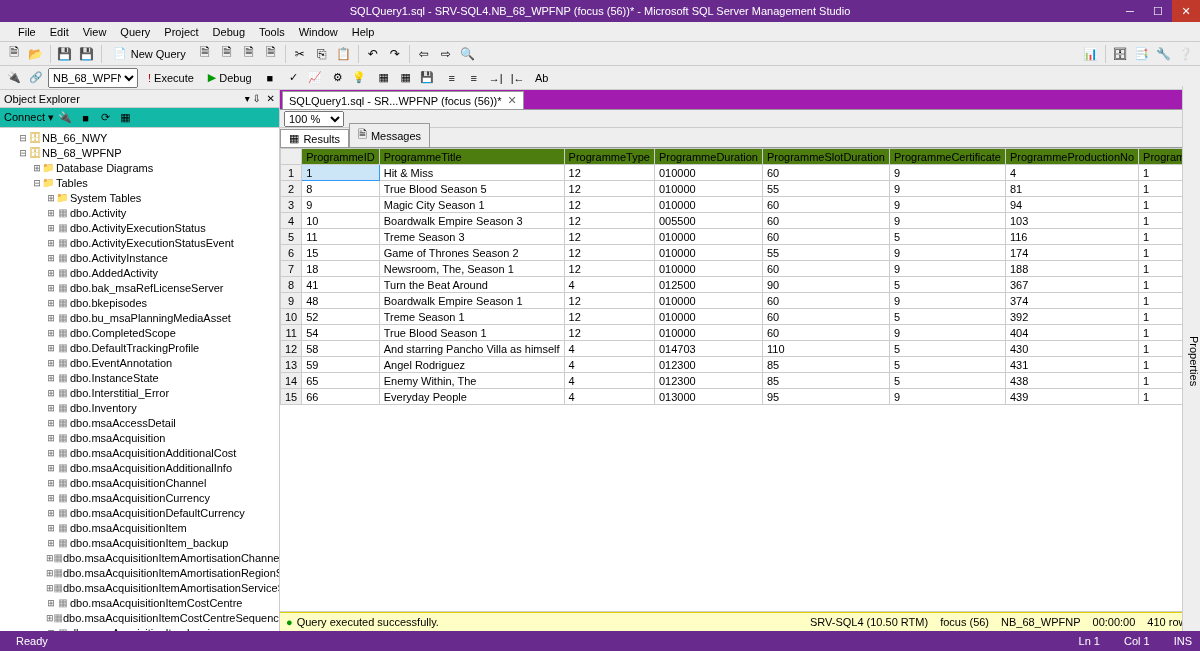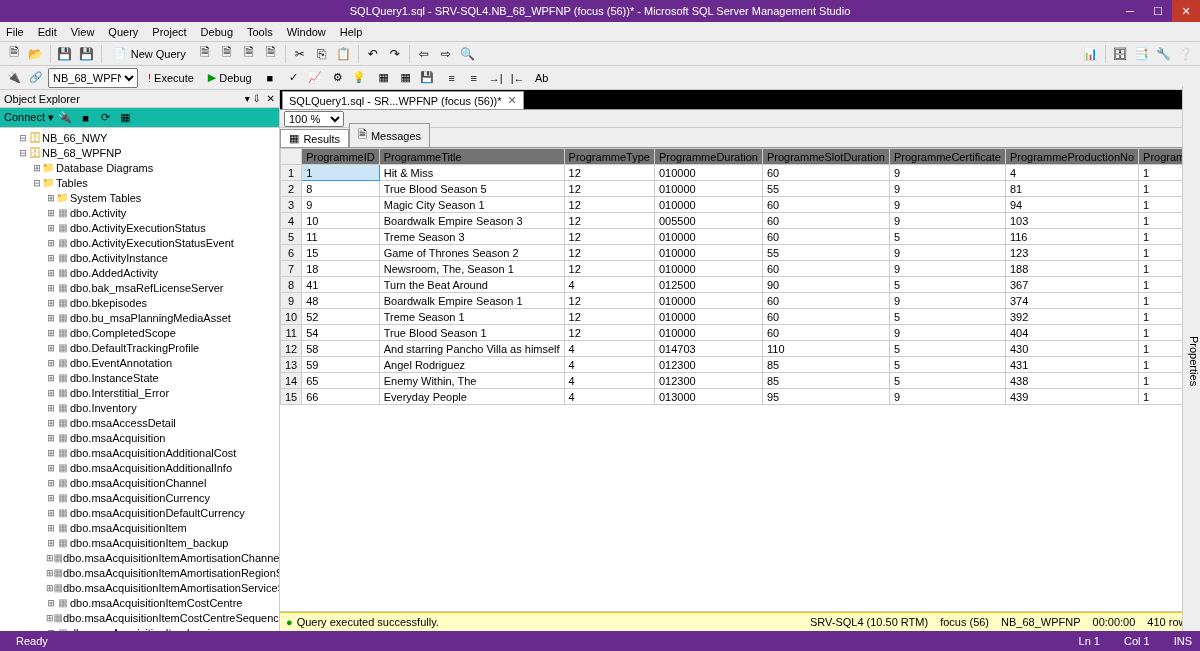--- a/index.html
+++ b/index.html
@@ -3,21 +3,21 @@
 <meta charset="utf-8">
 <style>
 * { margin: 0; padding: 0; box-sizing: border-box; font-family: "Segoe UI", Tahoma, sans-serif; font-size: 11px; }
 html, body { width: 1200px; height: 651px; overflow: hidden; background: #fff; }
 .window { display: flex; flex-direction: column; height: 100%; }
 .titlebar { background: #682b8d; color: #fff; height: 22px; display: flex; align-items: center; justify-content: center; position: relative; }
 .titlebar .title { font-size: 11px; }
 .titlebar .controls { position: absolute; right: 0; top: 0; display: flex; }
 .titlebar .controls div { width: 28px; height: 22px; display: flex; align-items: center; justify-content: center; cursor: pointer; }
 .titlebar .controls .close { background: #c0392b; }
-.menubar { background: #eee; height: 20px; display: flex; align-items: center; padding: 0 0; gap: 2px; border-bottom: 1px solid #ccc; }
+.menubar { background: #eee; height: 20px; display: flex; align-items: center; padding: 0 12px; gap: 2px; border-bottom: 1px solid #ccc; }
 .menubar span { padding: 2px 6px; cursor: pointer; }
 .toolbar { background: #eee; height: 24px; display: flex; align-items: center; padding: 0 4px; gap: 2px; border-bottom: 1px solid #ccc; }
 .toolbar .btn { width: 20px; height: 20px; display: flex; align-items: center; justify-content: center; border: 1px solid transparent; cursor: pointer; font-size: 12px; }
 .toolbar .sep { width: 1px; height: 18px; background: #ccc; margin: 0 2px; }
 .toolbar .newq { display: flex; align-items: center; gap: 4px; padding: 0 6px; height: 20px; border: 1px solid transparent; cursor: pointer; }
 .toolbar2 { background: #eee; height: 24px; display: flex; align-items: center; padding: 0 4px; gap: 2px; border-bottom: 1px solid #ccc; }
 .toolbar2 select { height: 20px; width: 90px; font-size: 11px; }
 .toolbar2 .btn { width: 20px; height: 20px; display: flex; align-items: center; justify-content: center; border: 1px solid transparent; cursor: pointer; }
 .toolbar2 .exec { display: flex; align-items: center; gap: 3px; padding: 0 6px; height: 20px; cursor: pointer; }
 .body { flex: 1; display: flex; min-height: 0; }
@@ -25,37 +25,37 @@
 .panel-title { background: #eee; height: 18px; display: flex; align-items: center; padding: 0 4px; border-bottom: 1px solid #ccc; font-size: 11px; position: relative; }
 .panel-title .pin { position: absolute; right: 18px; font-size: 10px; cursor: pointer; }
 .panel-title .x { position: absolute; right: 4px; font-size: 10px; cursor: pointer; }
 .connectbar { background: #14b8a6; height: 20px; display: flex; align-items: center; padding: 0 4px; gap: 4px; border-bottom: 1px solid #ccc; }
 .connectbar .btn { width: 16px; height: 16px; display: flex; align-items: center; justify-content: center; cursor: pointer; font-size: 11px; }
 .tree { flex: 1; overflow: auto; padding: 2px 0; }
 .tree-item { display: flex; align-items: center; height: 15px; padding-left: 4px; white-space: nowrap; cursor: pointer; }
 .tree-item .exp { width: 10px; text-align: center; color: #666; font-size: 9px; }
 .tree-item .ico { width: 14px; text-align: center; font-size: 10px; }
 .main { flex: 1; display: flex; flex-direction: column; min-width: 0; }
-.doctabs { background: #000000; height: 20px; display: flex; align-items: flex-end; border-bottom: 1px solid #999; padding-left: 2px; }
+.doctabs { background: #a21caf; height: 20px; display: flex; align-items: flex-end; border-bottom: 1px solid #999; padding-left: 2px; }
 .doctab { background: #fff; border: 1px solid #999; border-bottom: none; padding: 2px 6px; display: flex; align-items: center; gap: 6px; font-size: 11px; cursor: pointer; }
 .doctab .x { color: #666; cursor: pointer; }
 .editor { height: 210px; background: #fff; padding: 8px 24px; font-family: Consolas, monospace; font-size: 12px; white-space: pre; overflow: auto; border-bottom: 1px solid #ccc; }
 .kw { color: #0000ff; }
 .op { color: #808080; }
 .id { color: #008080; }
 .str { color: #ff0000; }
 .zoombar { background: #eee; height: 18px; display: flex; align-items: center; padding: 0 4px; border-bottom: 1px solid #ccc; }
 .zoombar select { font-size: 11px; height: 16px; width: 60px; }
 .resulttabs { background: #eee; height: 20px; display: flex; align-items: flex-end; border-bottom: 1px solid #999; }
 .rtab { padding: 2px 8px; border: 1px solid #999; border-bottom: none; background: #fff; display: flex; align-items: center; gap: 4px; cursor: pointer; font-size: 11px; }
 .rtab.inactive { background: #eee; }
 .grid-wrap { flex: 1; overflow: auto; min-height: 0; }
 .grid { border-collapse: collapse; font-size: 11px; table-layout: fixed; }
 .grid th, .grid td { border: 1px solid #ccc; padding: 1px 4px; text-align: left; white-space: nowrap; overflow: hidden; height: 16px; }
-.grid th { background: #737373; font-weight: normal; position: sticky; top: 0; }
+.grid th { background: #4d7c0f; font-weight: normal; position: sticky; top: 0; }
 .grid th.rowhead, .grid td.rowhead { background: #eee; text-align: center; width: 24px; }
 .grid td.sel { background: #cde6f7; border: 1px solid #3399ff; }
 .querystatus { background: #eee; height: 20px; display: flex; align-items: center; border-top: 1px solid #ccc; font-size: 11px; }
 .querystatus .left { display: flex; align-items: center; gap: 4px; padding: 0 6px; background:#fffec4; border-top:1px solid #e0d000; flex:0 0 auto; height:100%; }
 .querystatus .fill { flex:1; background:#fffec4; border-top:1px solid #e0d000; height:100%; }
 .querystatus .right { padding: 0 8px; display: flex; gap: 12px; background:#fffec4; border-top:1px solid #e0d000; height:100%; align-items:center;}
 .statusbar { background: #682b8d; color: #fff; height: 20px; display: flex; align-items: center; padding: 0 8px; font-size: 11px; }
 .statusbar .spacer { flex: 1; }
 .statusbar span { margin-left: 24px; }
 .vprops { position: absolute; right: 0; top: 86px; bottom: 20px; width: 18px; background: #eee; border-left: 1px solid #ccc; writing-mode: vertical-rl; text-align: center; padding-top: 6px; cursor: pointer; font-size:11px; }
@@ -434,21 +434,21 @@
                 <td>1</td>
               </tr>
               <tr>
                 <td class="rowhead">6</td>
                 <td>15</td>
                 <td>Game of Thrones Season 2</td>
                 <td>12</td>
                 <td>010000</td>
                 <td>55</td>
                 <td>9</td>
-                <td>123</td>
+                <td>174</td>
                 <td>1</td>
               </tr>
               <tr>
                 <td class="rowhead">7</td>
                 <td>18</td>
                 <td>Newsroom, The, Season 1</td>
                 <td>12</td>
                 <td>010000</td>
                 <td>60</td>
                 <td>9</td>

